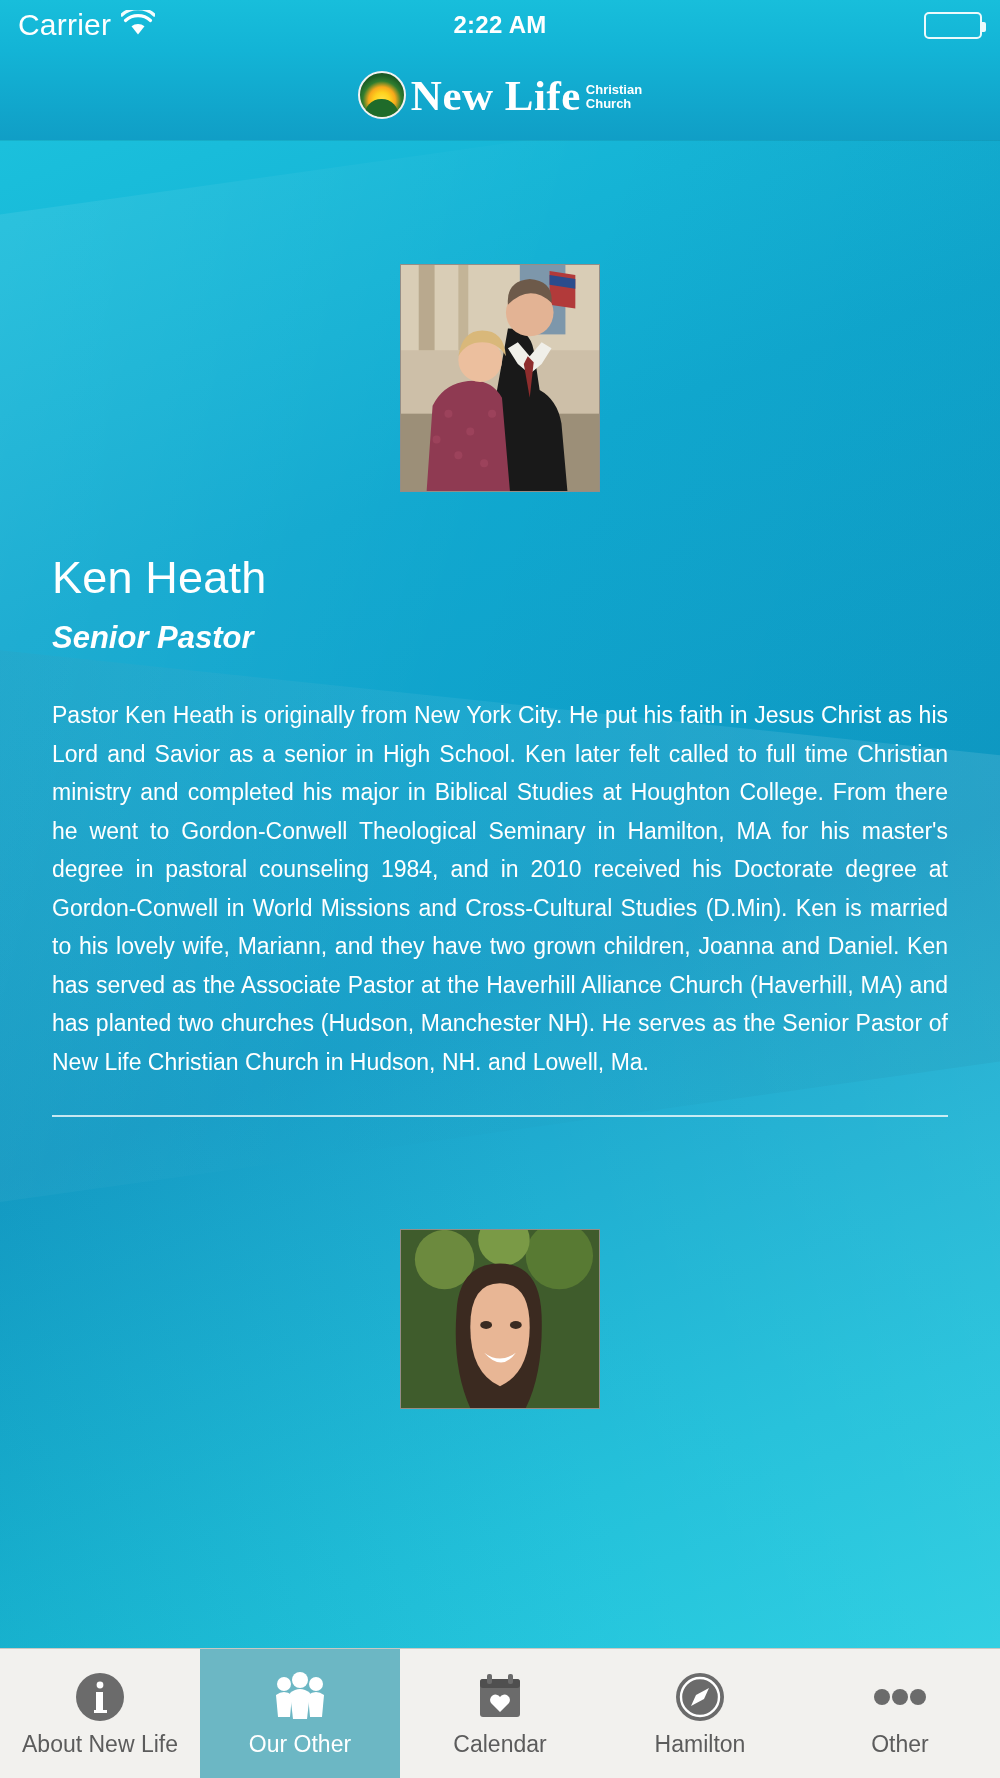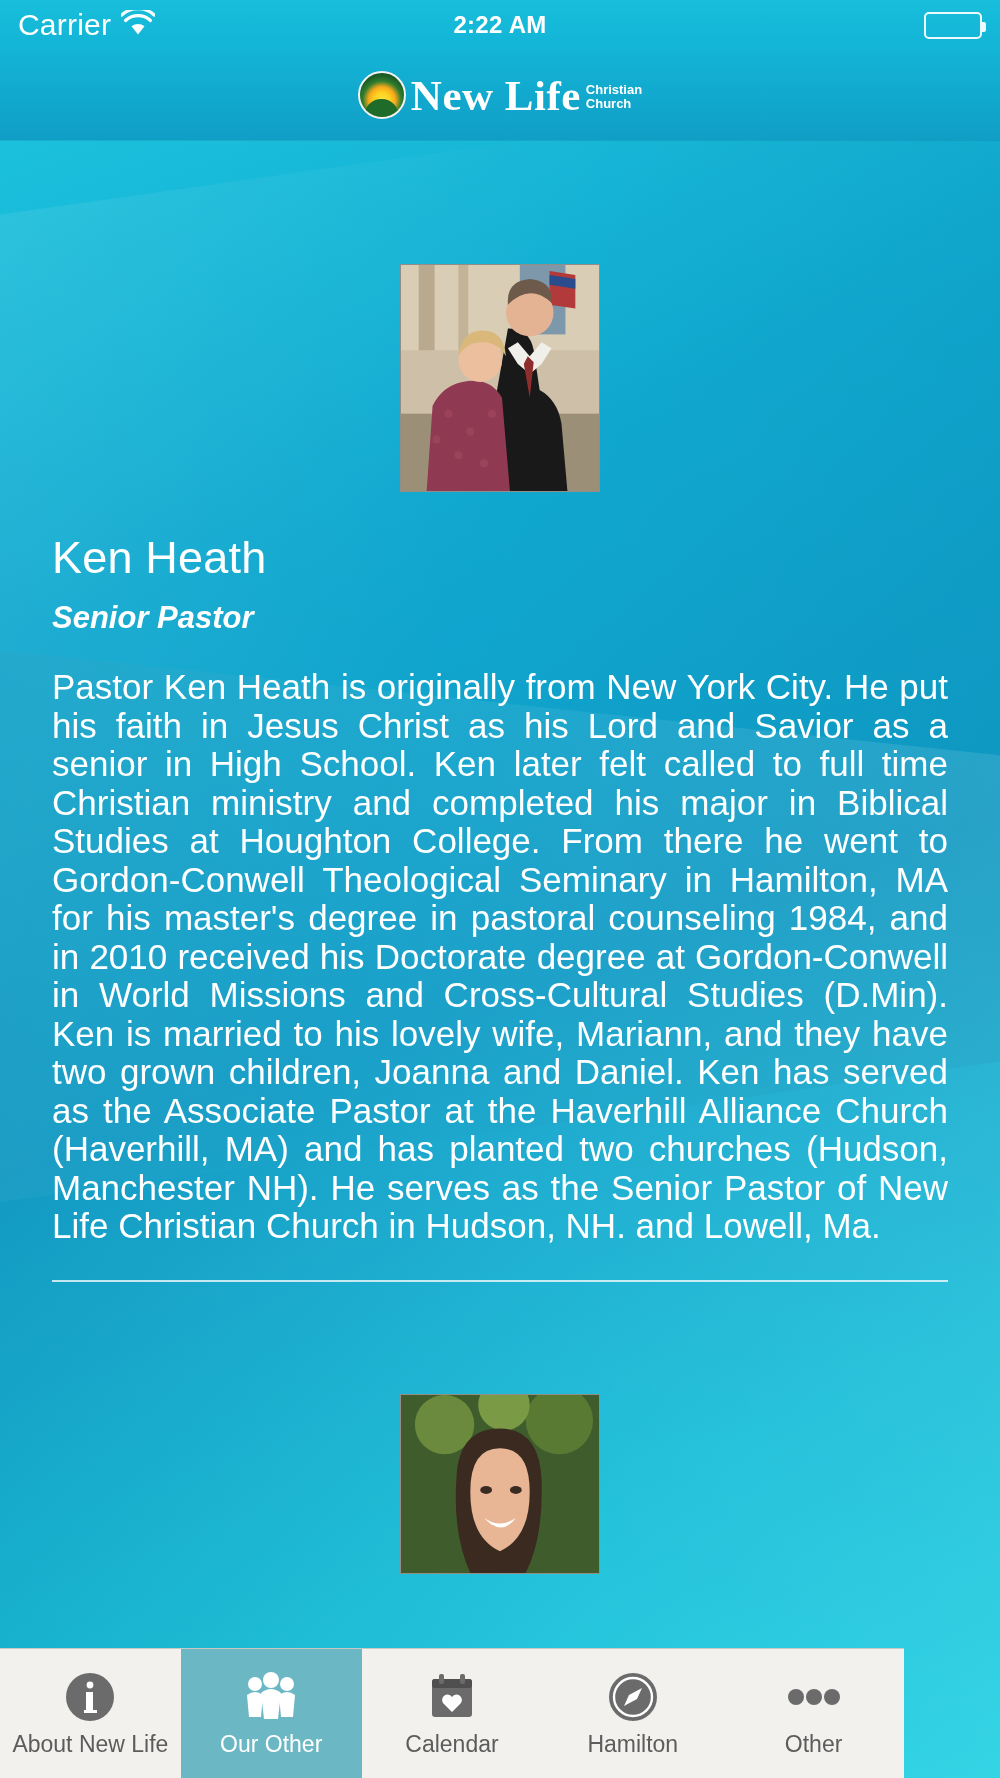--- a/index.html
+++ b/index.html
@@ -168,51 +168,51 @@
   .staff-photo.second {
     margin-top: 112px;
     height: 180px;
   }
   .photo-svg { display: block; width: 100%; height: 100%; }
 
   .staff-name {
     color: #ffffff;
     font-size: 45px;
     font-weight: normal;
-    margin-top: 40px;
+    margin-top: 60px;
     letter-spacing: 0.2px;
   }
   .staff-title {
     color: #ffffff;
     font-size: 31px;
     font-weight: bold;
     font-style: italic;
     margin-top: 16px;
   }
   .staff-bio {
     color: #ffffff;
-    font-size: 35px;
+    font-size: 23px;
     line-height: 38.5px;
-    margin-top: 32px;
+    margin-top: 40px;
     text-align: justify;
     text-justify: inter-word;
   }
   .divider {
     margin-top: 34px;
     height: 2px;
     background: rgba(255,255,255,0.75);
   }
 
   
   .tab-bar {
     position: absolute;
     left: 0;
     bottom: 0;
     z-index: 10;
-    width: 904px;
+    width: 1000px;
     height: 130px;
     display: flex;
     background: #f2f1ee;
     border-top: 1px solid #c9c8c4;
   }
   .tab {
     flex: 1 1 0;
     display: flex;
     flex-direction: column;
     align-items: center;

